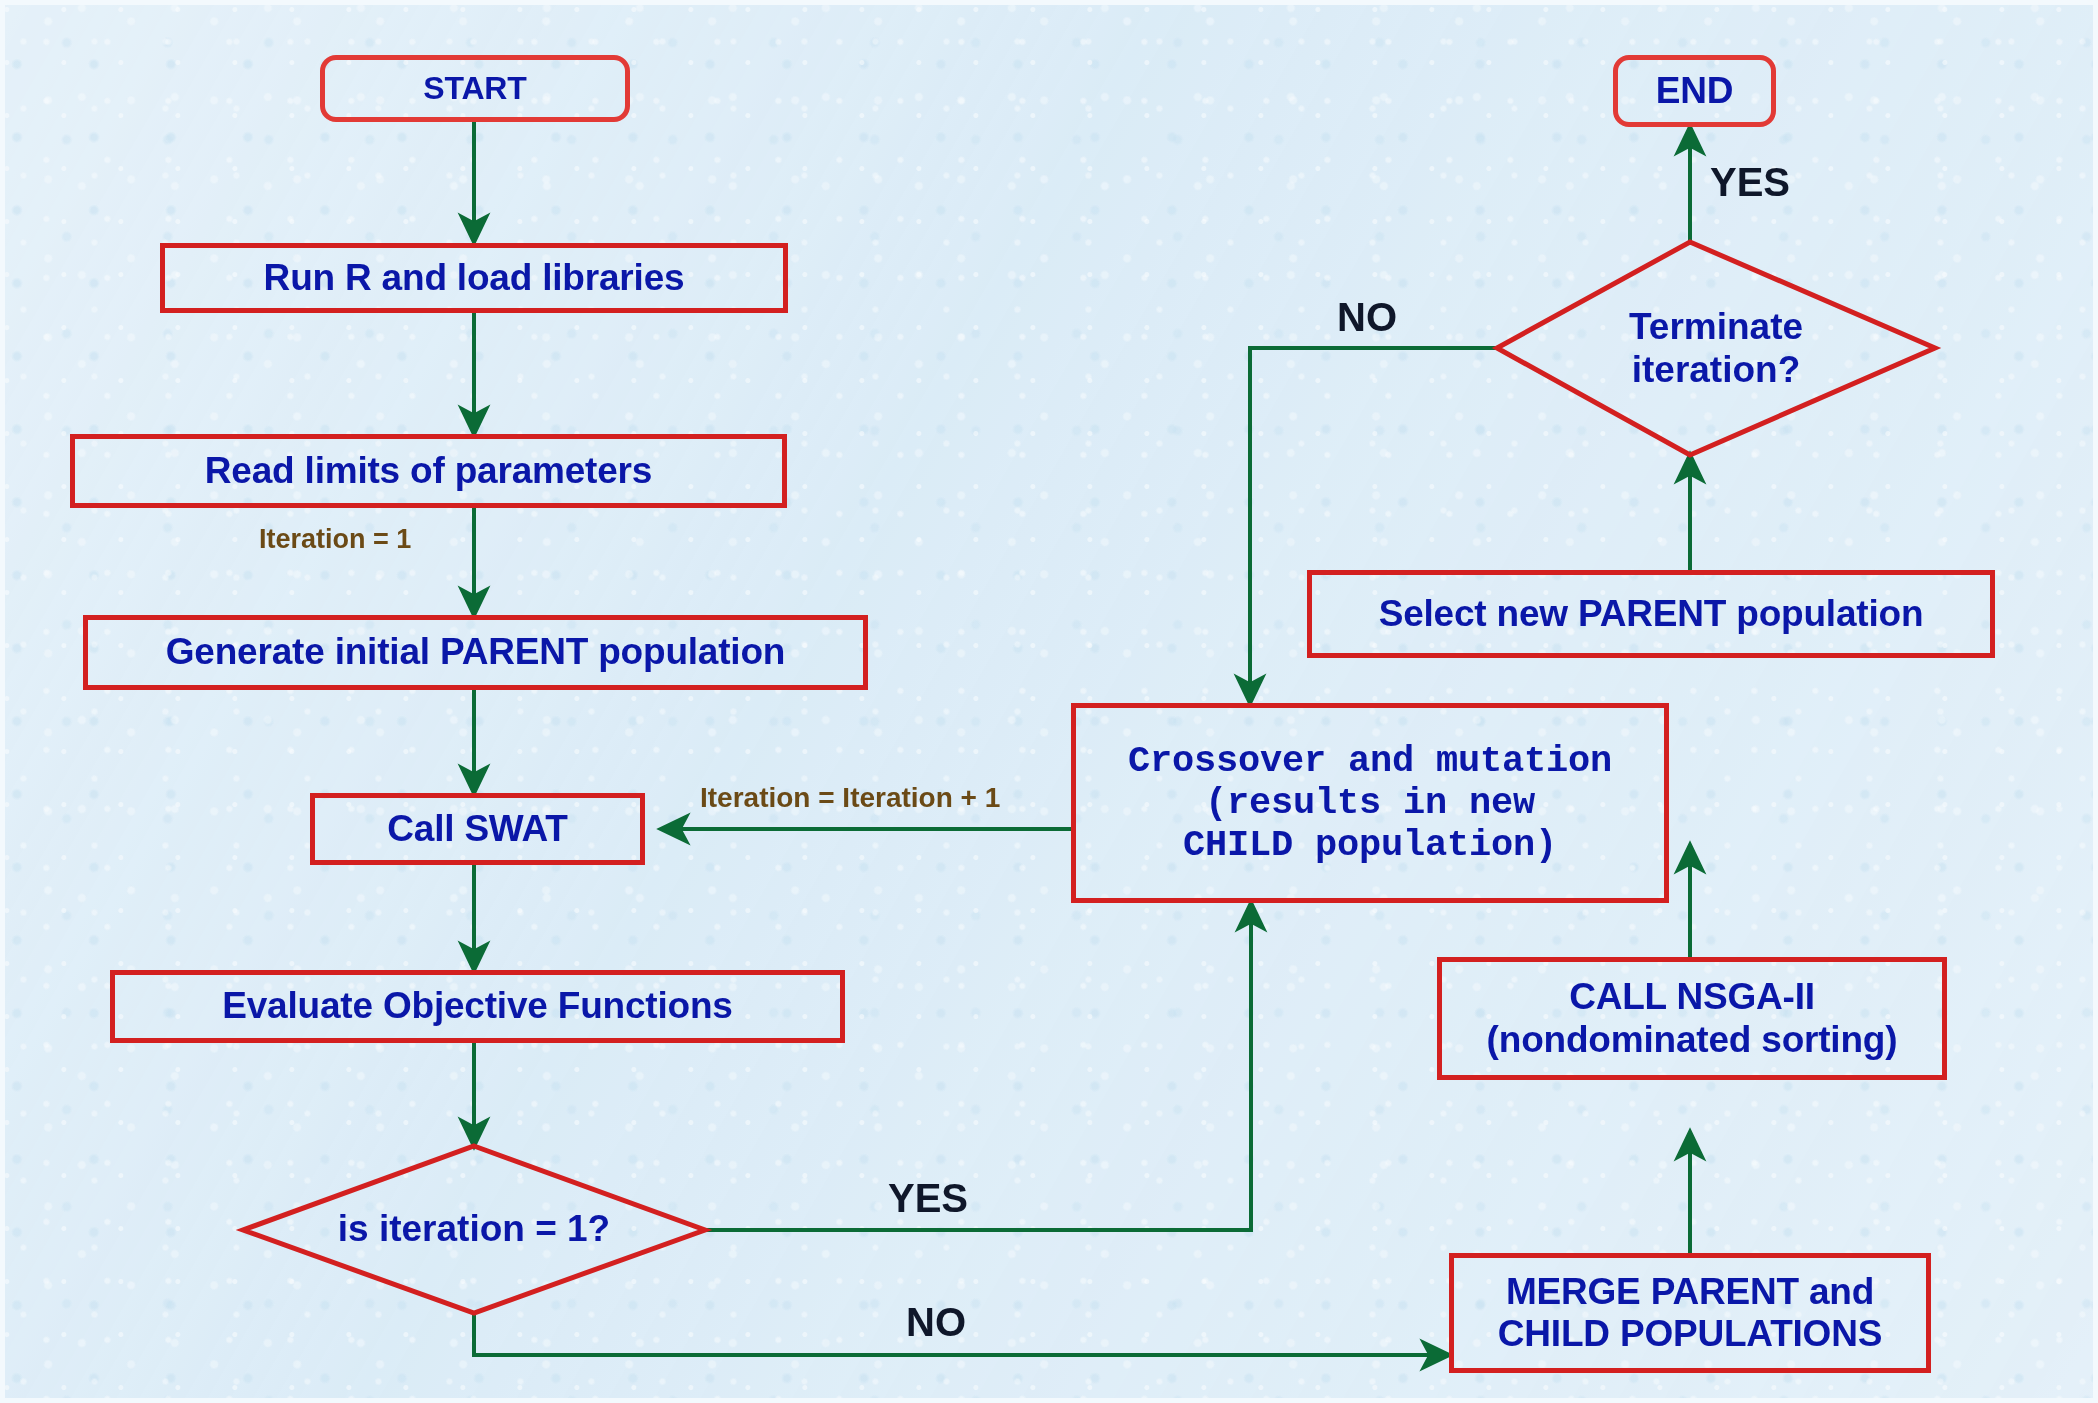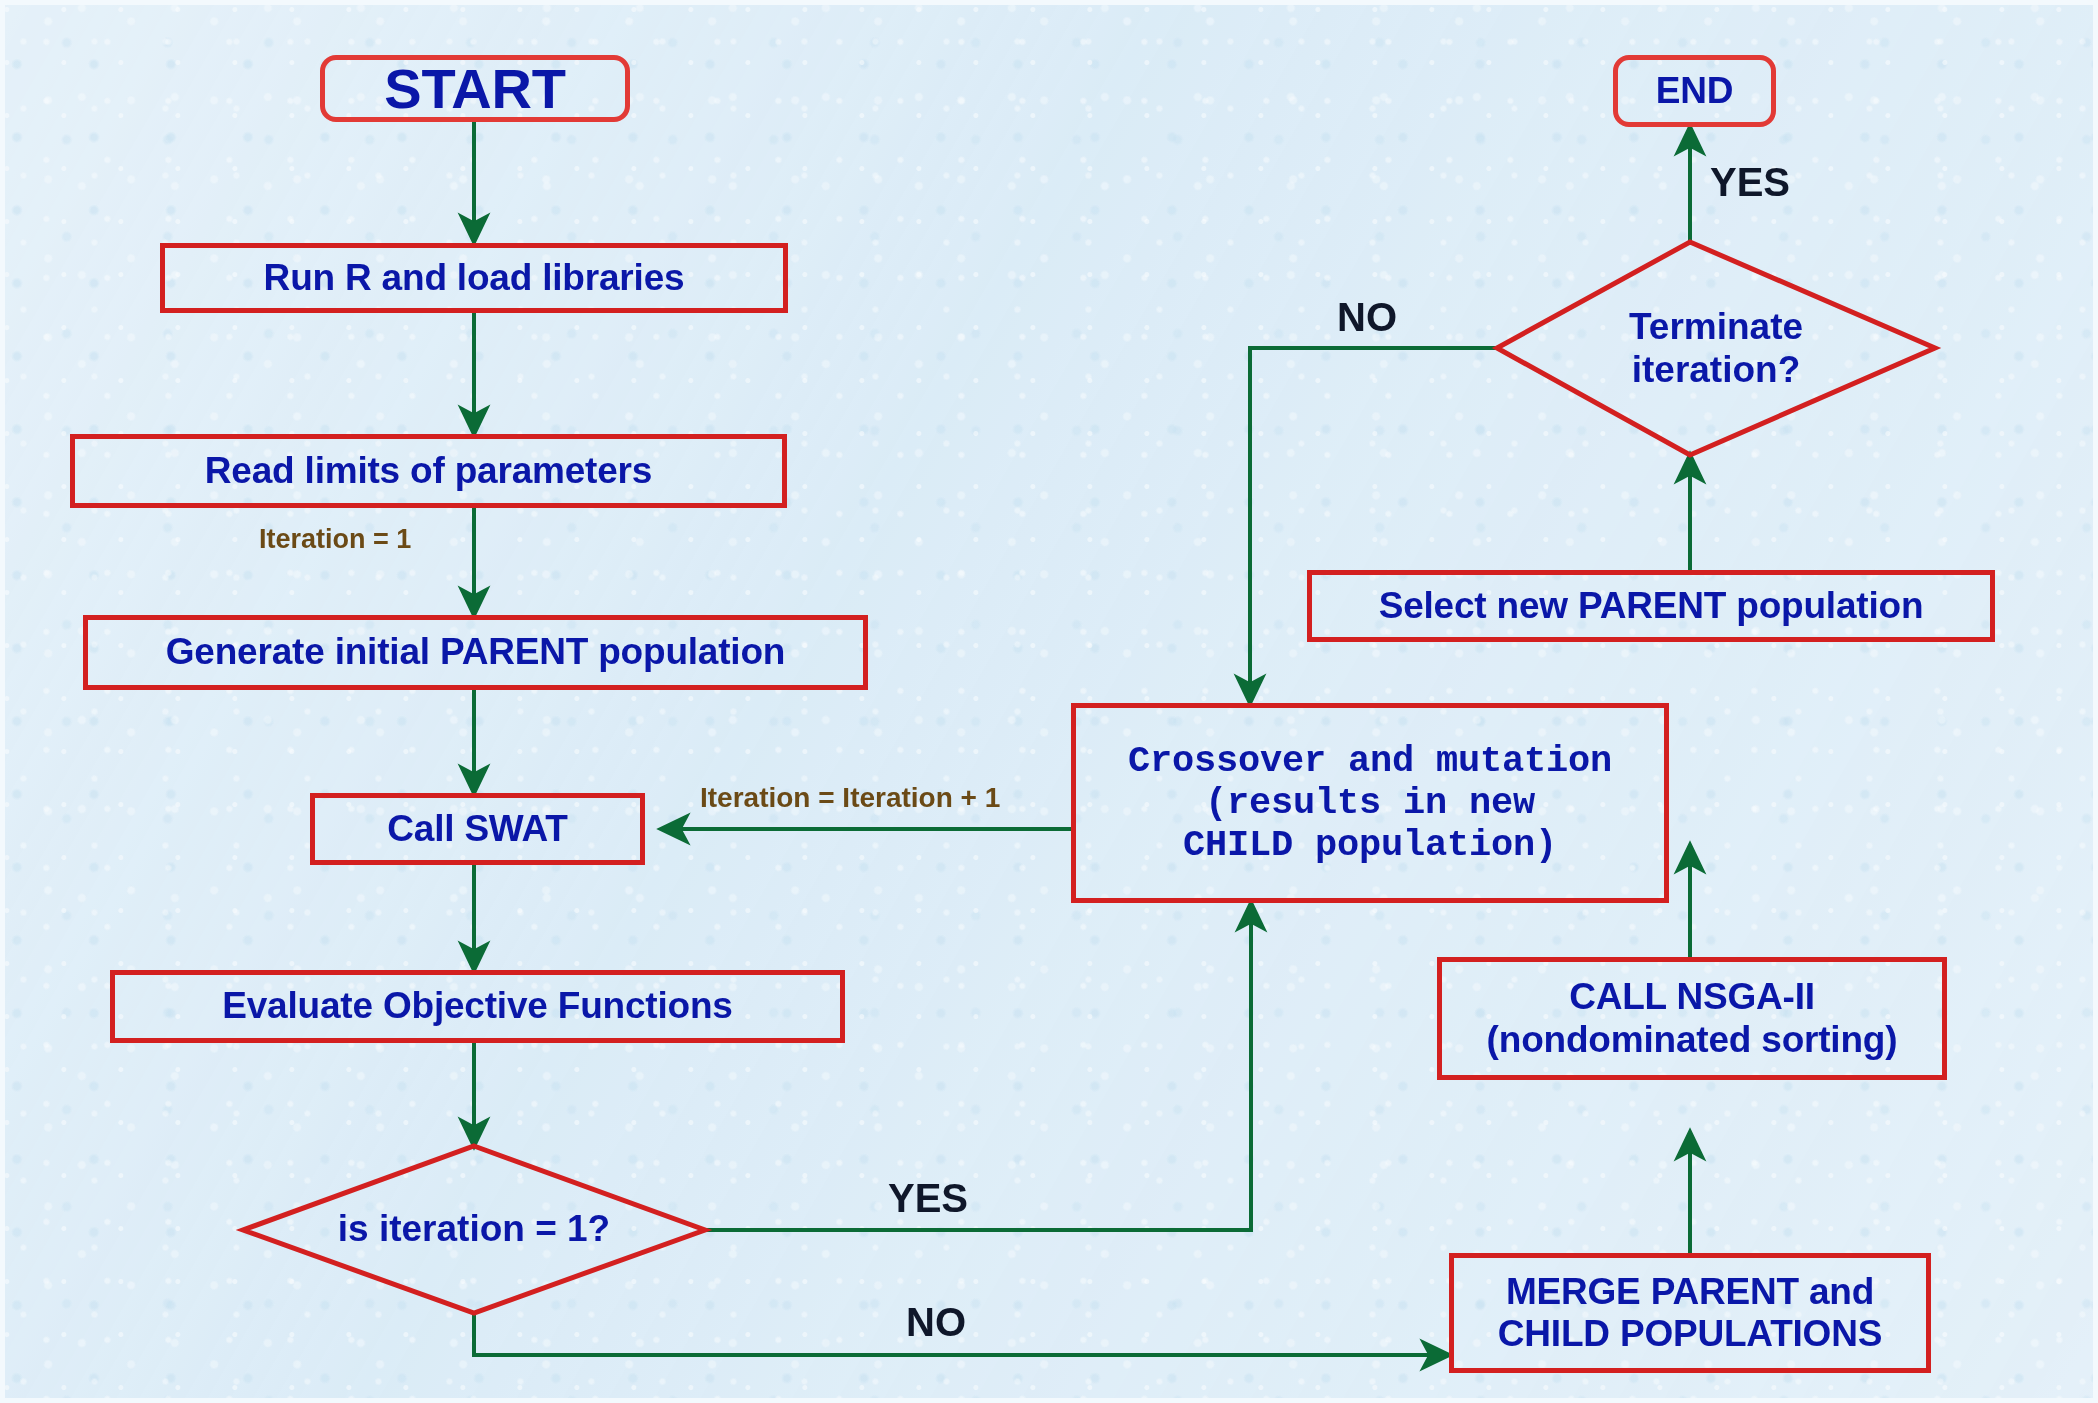--- a/index.html
+++ b/index.html
@@ -136,21 +136,21 @@
 
     <path class="e" d="M 1497,348 L 1250,348 L 1250,703"></path>
 
     <path class="e" d="M 1071,829 L 661,829"></path>
 
     <polygon points="474,1146 705,1230 474,1313 243,1230" fill="none" stroke="#d32020" stroke-width="5"></polygon>
 
     <polygon points="1690,242 1935,348 1690,455 1497,348" fill="none" stroke="#d32020" stroke-width="5"></polygon>
   </svg>
 
-  <div class="node terminator" style="left:320px; top:55px; width:310px; height:67px; font-size:56px;">
+  <div class="node terminator" style="left:320px; top:55px; width:310px; height:67px; font-size:32px;">
     <span>START</span>
   </div>
 
   <div class="node box" style="left:160px; top:243px; width:628px; height:70px; font-size:37px;">
     <span>Run R and load libraries</span>
   </div>
 
   <div class="node box" style="left:70px; top:434px; width:717px; height:74px; font-size:37px;">
     <span>Read limits of parameters</span>
   </div>
@@ -174,21 +174,21 @@
   <div class="node box" style="left:1449px; top:1253px; width:482px; height:120px; font-size:37px;">
     <span>MERGE PARENT and
 CHILD POPULATIONS</span>
   </div>
 
   <div class="node box" style="left:1437px; top:957px; width:510px; height:123px; font-size:37px;">
     <span>CALL NSGA-II
 (nondominated sorting)</span>
   </div>
 
-  <div class="node box" style="left:1307px; top:570px; width:688px; height:72px; font-size:37px;">
+  <div class="node box" style="left:1307px; top:570px; width:688px; height:88px; font-size:37px;">
     <span>Select new PARENT population</span>
   </div>
 
   <div class="diamond-label" style="left:1497px; top:242px; width:438px; height:213px; font-size:37px;">
     <span>Terminate
 iteration?</span>
   </div>
 
   <div class="node box" style="left:1071px; top:703px; width:598px; height:200px; font-size:37px;font-family:Liberation Mono, monospace;">
     <span>Crossover and mutation

